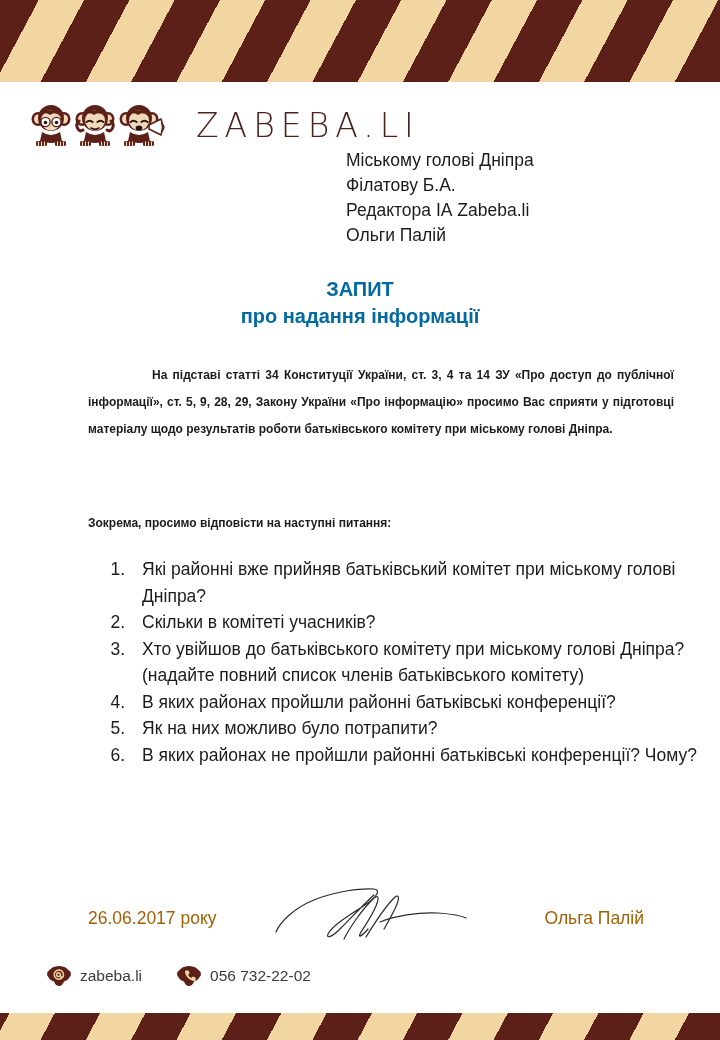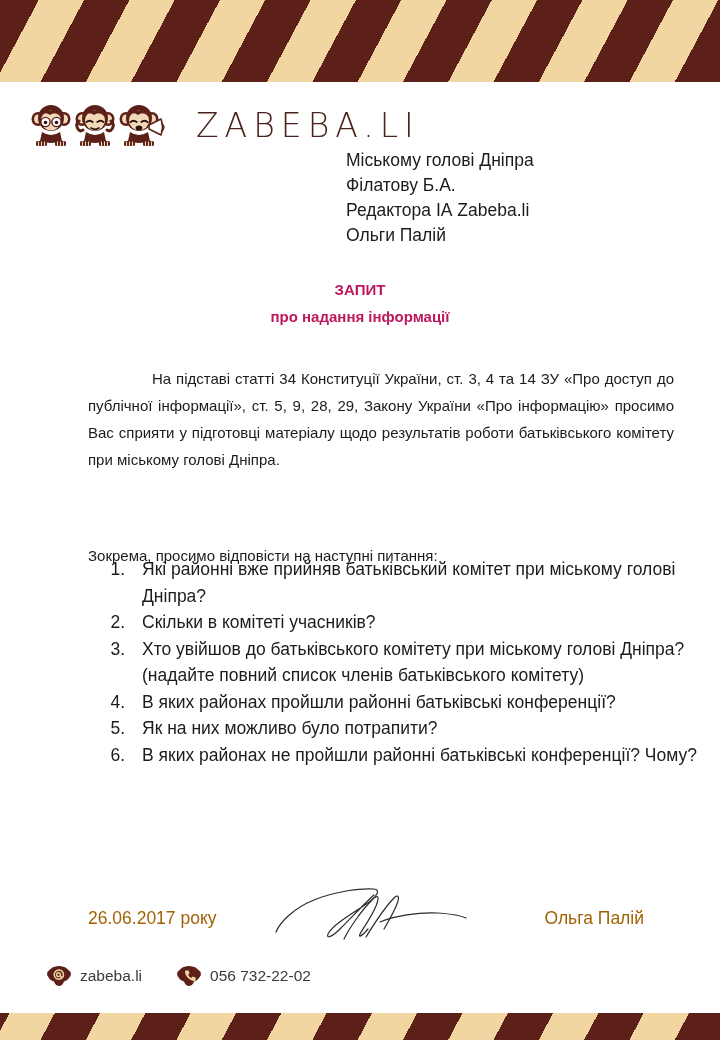--- a/index.html
+++ b/index.html
@@ -79,39 +79,40 @@
     line-height: 25px;
     color: #1c1c1c;
   }
   .doc-title {
     position: absolute;
     top: 276px;
     left: 0;
     width: 720px;
     text-align: center;
     font-weight: bold;
-    font-size: 15px;
+    font-size: 20px;
     line-height: 27px;
-    color: #be185d;
+    color: #0369a1;
   }
   .para {
     position: absolute;
     left: 88px;
     width: 586px;
-    font-size: 15px;
+    font-size: 12px;
     line-height: 27px;
     text-align: justify;
     color: #1c1c1c;
+    font-weight: bold;
   }
   .para.p-law {
     top: 350px;
     text-indent: 64px;
   }
   .para.p-intro {
-    top: 527px;
+    top: 498px;
     text-align: left;
   }
   .para.p-outro {
     top: 815px;
     text-align: left;
   }
   .email-link {
     color: #2a2ac8;
     text-decoration: underline;
   }

